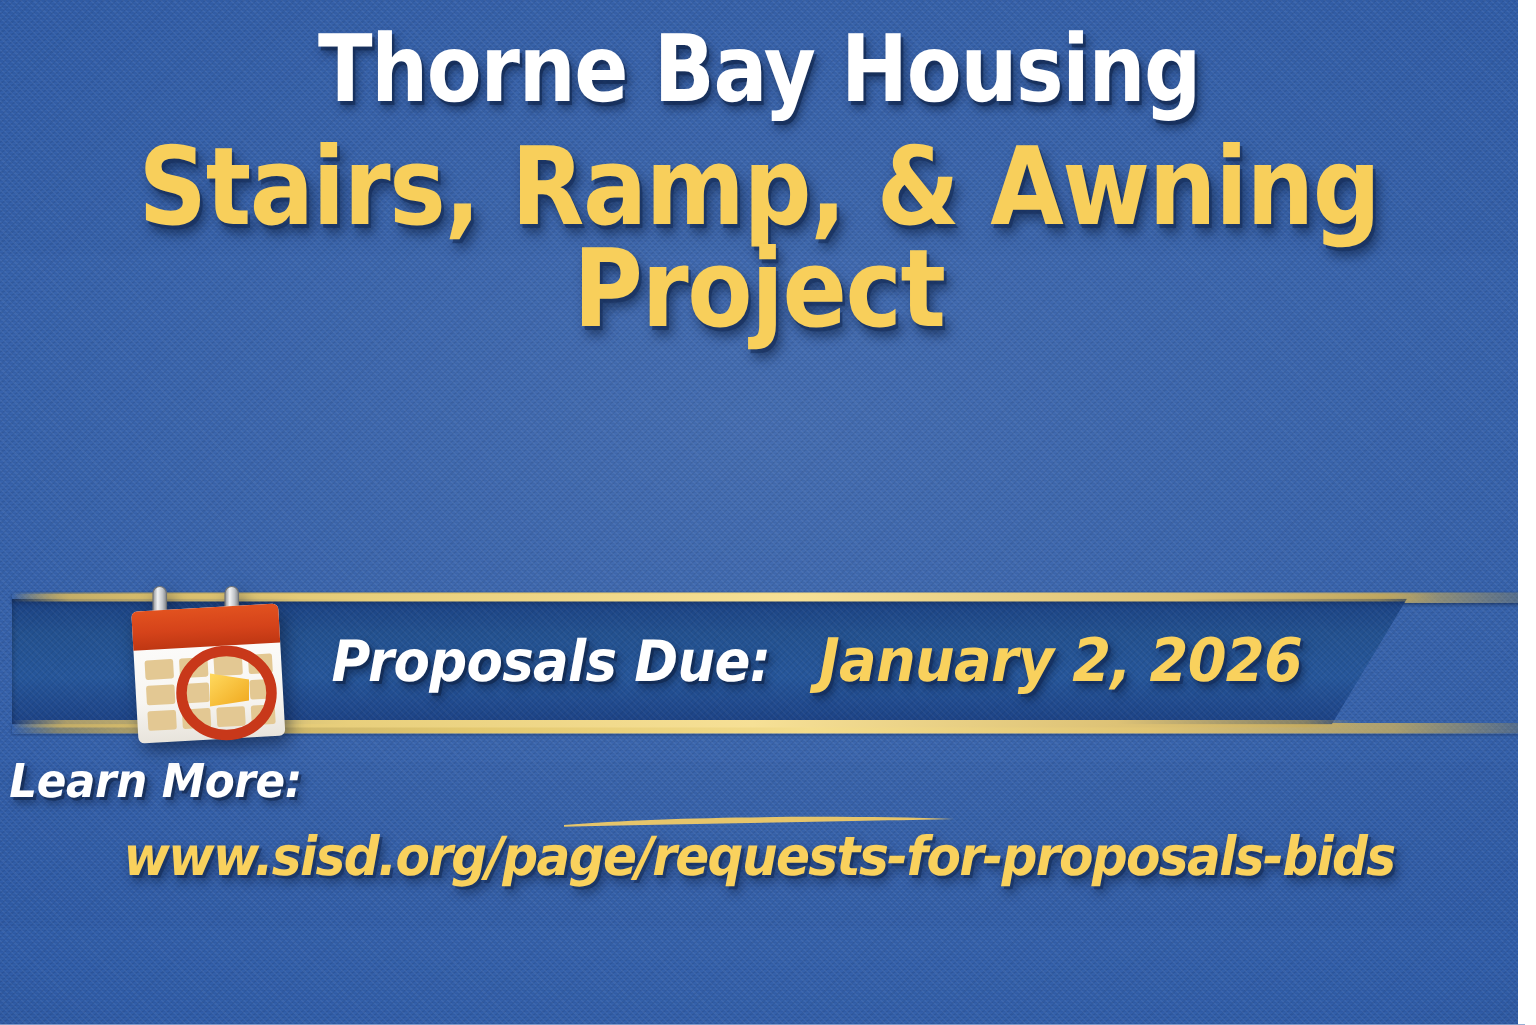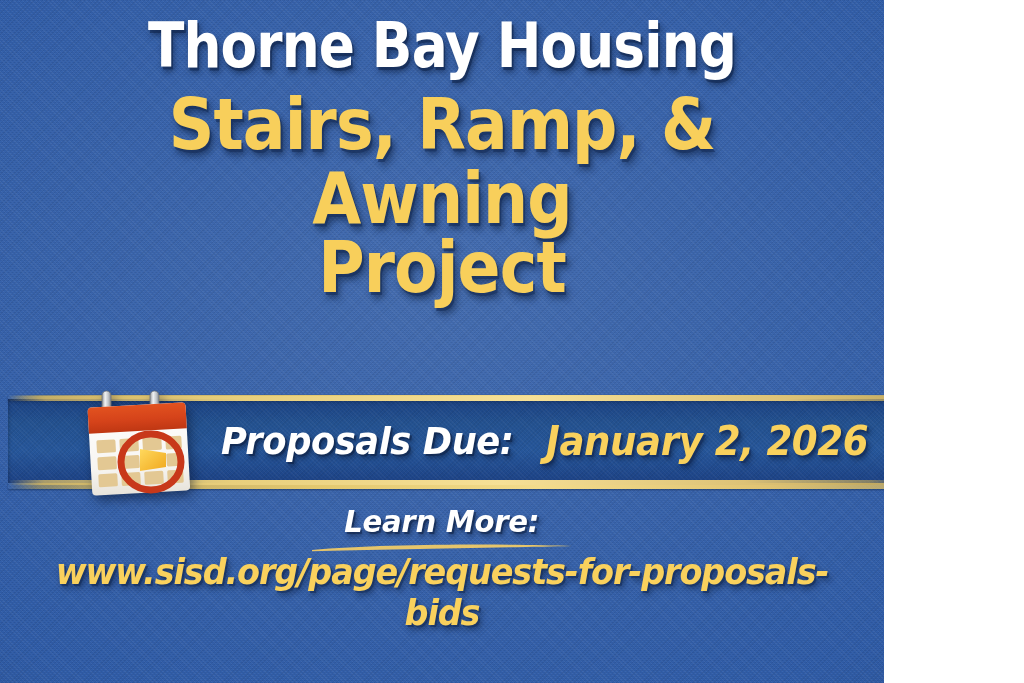--- a/index.html
+++ b/index.html
@@ -7,21 +7,21 @@
 
   html, body {
     width:1024px; height:683px;
     overflow:hidden;
     font-family:"Liberation Sans", sans-serif;
   }
 
   
   #poster {
     position:relative;
-    width:884px; height:683px;
+    width:1012px; height:683px;
     background:
       radial-gradient(ellipse 135% 120% at 50% 42%,
           rgba(255,255,255,0.10) 0%,
           rgba(255,255,255,0.03) 38%,
           rgba(0,0,0,0.00) 56%,
           rgba(0,0,0,0.16) 80%,
           rgba(0,0,0,0.32) 100%),
       #2f5ca8;
     overflow:hidden;
   }
@@ -197,21 +197,21 @@
     left:78px; top:389px;
     width:122px; height:108px;
     z-index:9;
     filter:drop-shadow(3px 5px 6px rgba(6,18,44,0.55));
   }
 
   
   #learn-more-block {
     position:absolute;
     left:0; right:0; top:503px;
-    text-align:center;
+    text-align:left;
     z-index:5;
   }
   #learn-more-label {
     font-family:"DejaVu Sans", sans-serif;
     font-weight:bold; font-style:italic;
     font-size:31px;
     color:#ffffff;
     letter-spacing:-0.3px;
     transform:scaleX(0.94);
     display:inline-block;

